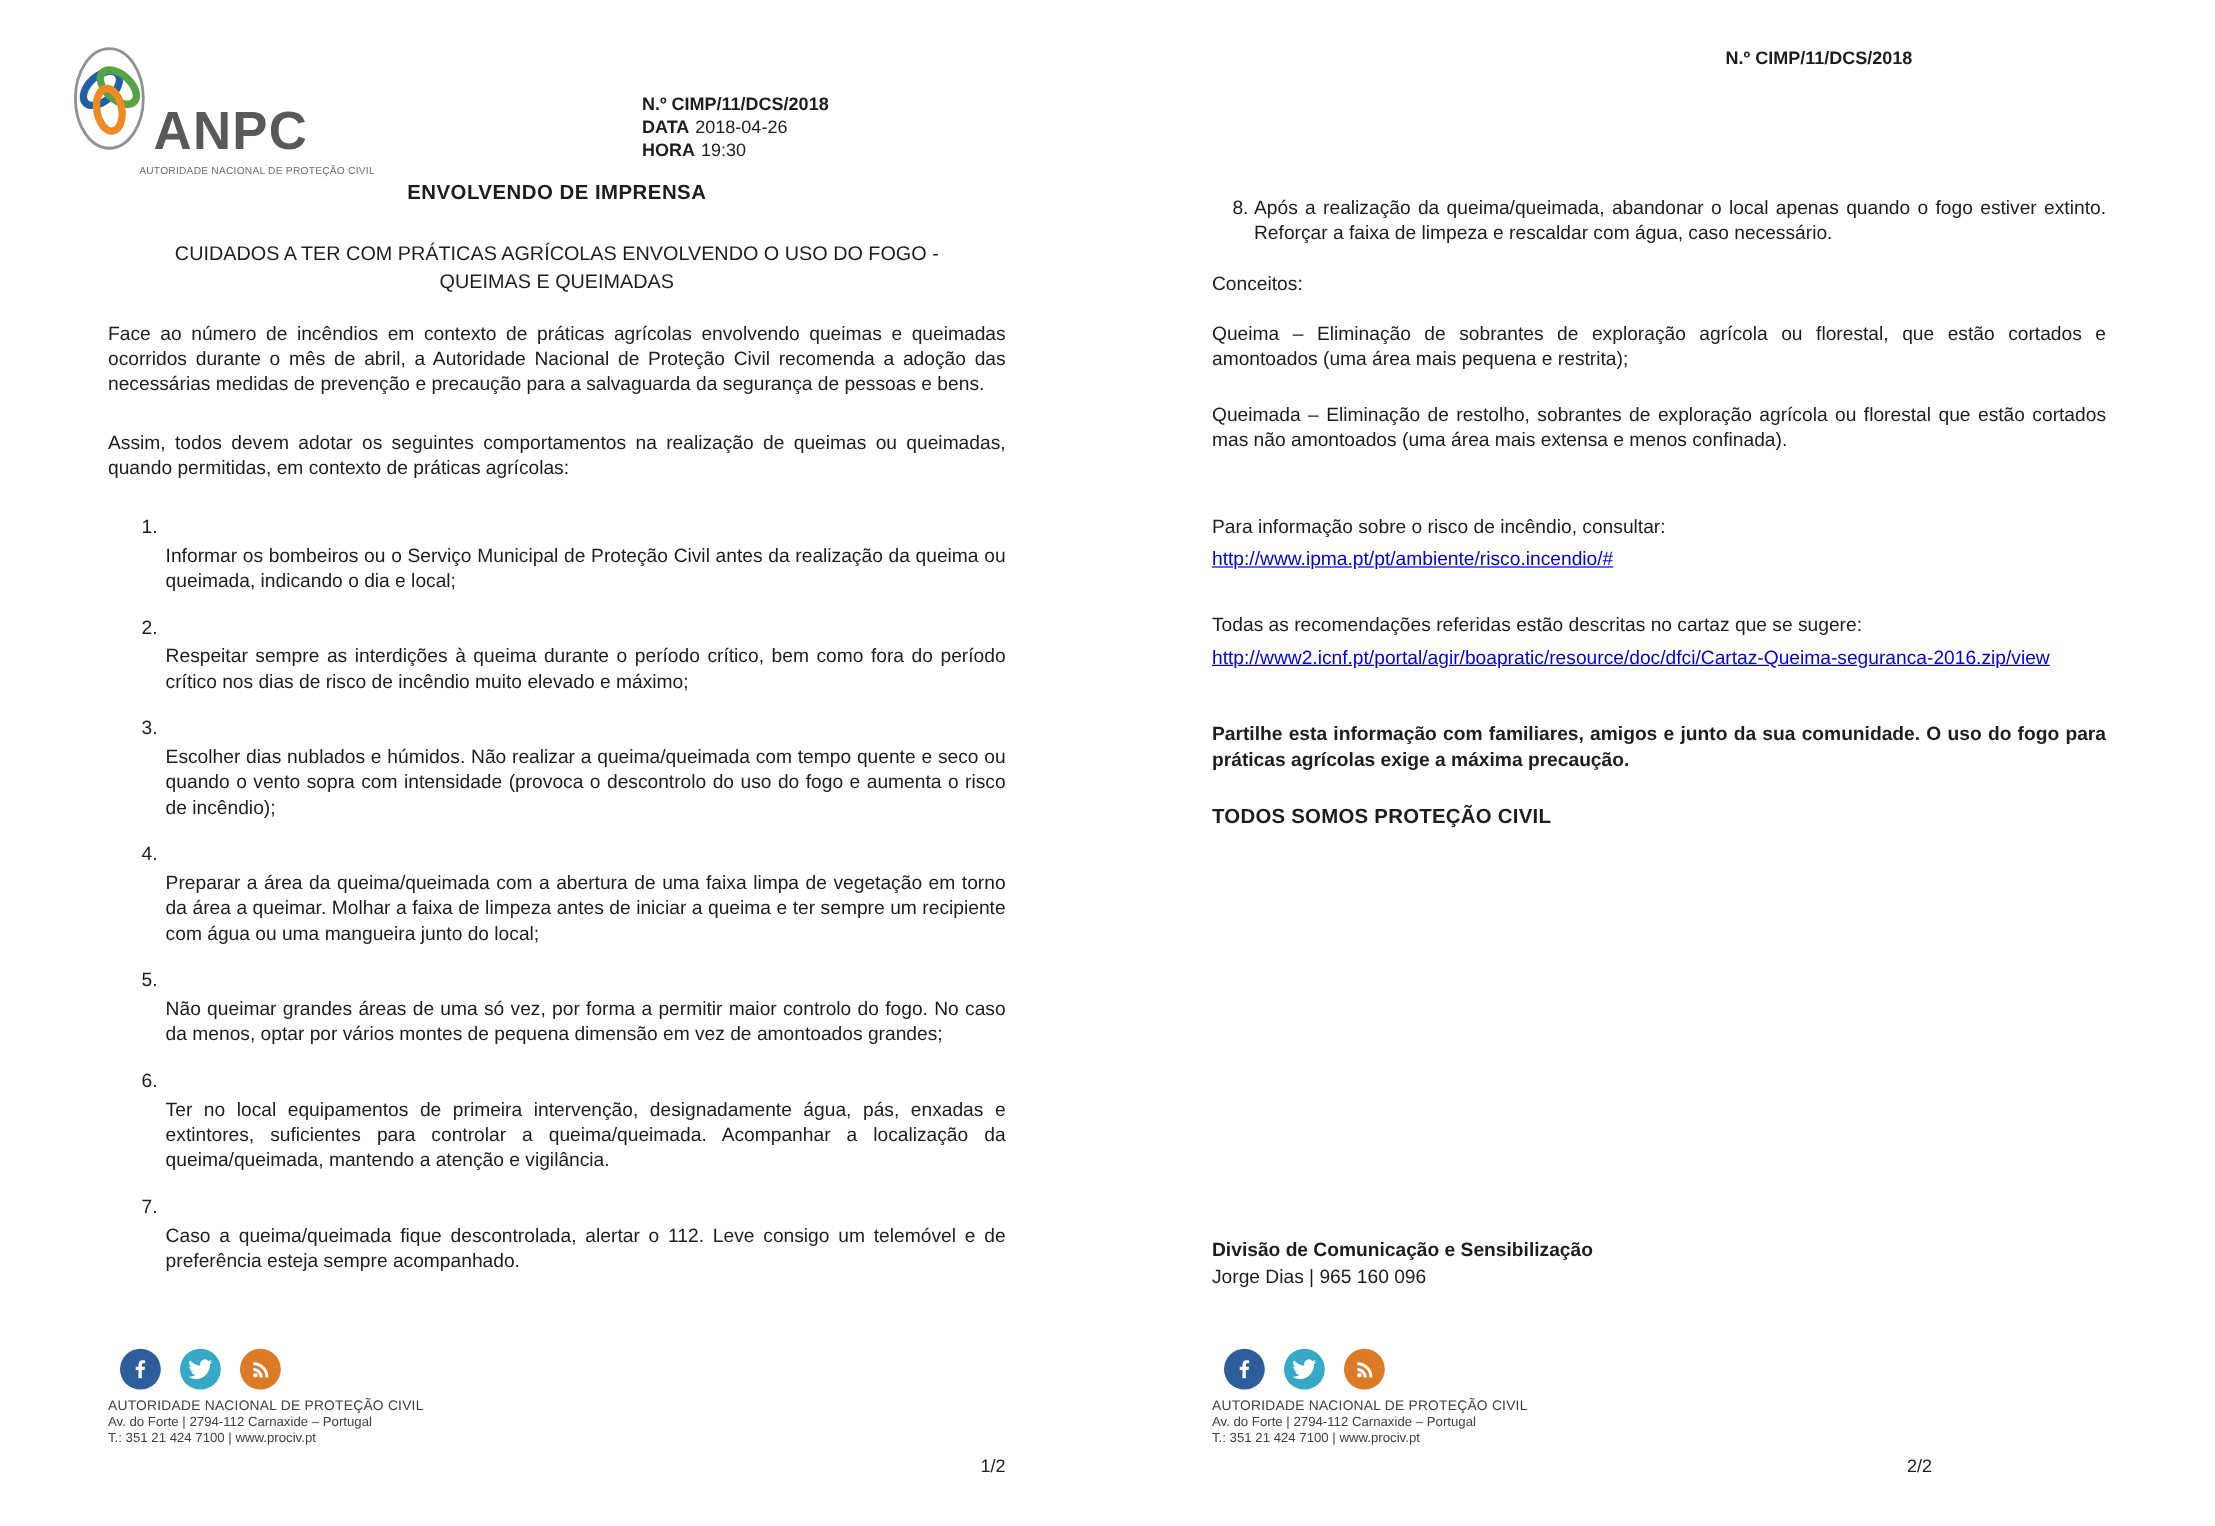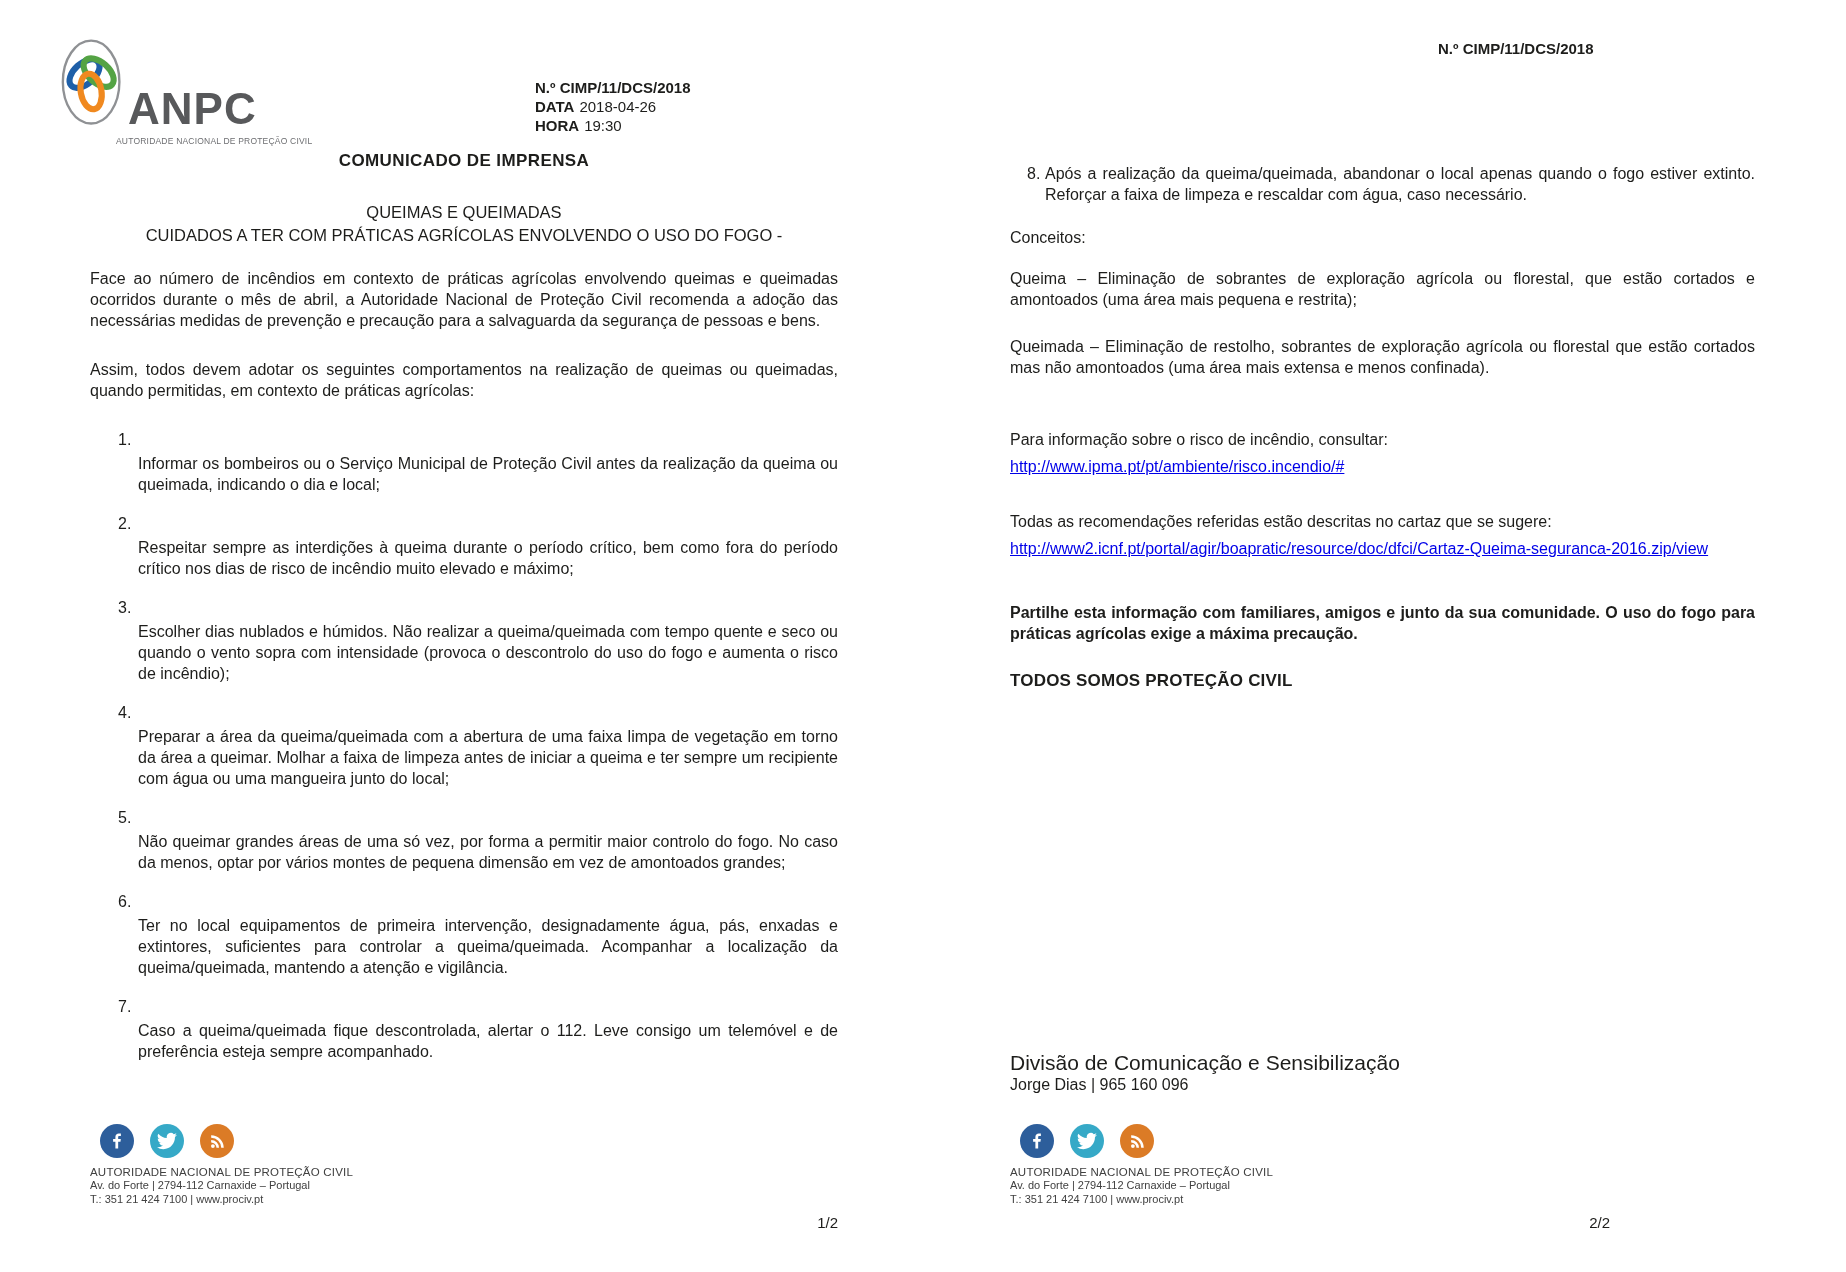--- a/index.html
+++ b/index.html
@@ -52,21 +52,21 @@
   .def-queima { margin-bottom:26px; }
   .def-queimada { margin-bottom:48px; }
   .b { font-weight:normal; }
   .linkblock { line-height:27px; overflow-wrap:break-word; }
   .info-block { margin-bottom:28px; }
   .cartaz-block { margin-bottom:40px; }
   a.doclink { color:#0000e8; text-decoration:underline; }
   .share { font-weight:bold; text-align:justify; margin-bottom:26px; }
   .slogan { font-weight:bold; font-size:17px; letter-spacing:0.2px; }
   .contact-block { position:absolute; left:87px; top:1032px; }
-  .division { font-weight:normal; font-size:21px; line-height:22px;margin-top:20px; }
+  .division { font-weight:bold; font-size:16px; line-height:22px; }
   .contact-line { font-size:16px; }
 
   
   .social { position:absolute; top:1124px; display:flex; gap:16px; }
   #page1 .social { left:100px; }
   #page2 .social { left:97px; }
   .sicon { width:34px; height:34px; border-radius:50%; display:flex; align-items:center; justify-content:center; }
   .sicon svg { display:block; }
   .fb  { background:#2d5e9b; }
   .tw  { background:#36a9c7; }
@@ -102,24 +102,24 @@
     <div class="logo-tagline">AUTORIDADE NACIONAL DE PROTEÇÃO CIVIL</div>
   </div>
 
   <div class="meta">
     <div><span class="b">N.º CIMP/11/DCS/2018</span></div>
     <div><span class="b">DATA</span><span>2018-04-26</span></div>
     <div><span class="b">HORA</span><span>19:30</span></div>
   </div>
 
   <div class="content1">
-    <div class="doc-title">COMUNICADO DE IMPRENSA</div>
+    <div class="doc-title">ENVOLVENDO DE IMPRENSA</div>
     <div class="doc-subtitle">
+      <div>CUIDADOS A TER COM PRÁTICAS AGRÍCOLAS ENVOLVENDO O USO DO FOGO -</div>
       <div>QUEIMAS E QUEIMADAS</div>
-      <div>CUIDADOS A TER COM PRÁTICAS AGRÍCOLAS ENVOLVENDO O USO DO FOGO -</div>
     </div>
     <p class="para1">Face ao número de incêndios em contexto de práticas agrícolas envolvendo queimas e queimadas ocorridos durante o mês de abril, a Autoridade Nacional de Proteção Civil recomenda a adoção das necessárias medidas de prevenção e precaução para a salvaguarda da segurança de pessoas e bens.</p>
     <p class="para2">Assim, todos devem adotar os seguintes comportamentos na realização de queimas ou queimadas, quando permitidas, em contexto de práticas agrícolas:</p>
 
     <div class="num-list">
       <div class="li">
         <span class="num">1.</span>
         <span class="li-text">Informar os bombeiros ou o Serviço Municipal de Proteção Civil antes da realização da queima ou queimada, indicando o dia e local;</span>
       </div>
       <div class="li">

